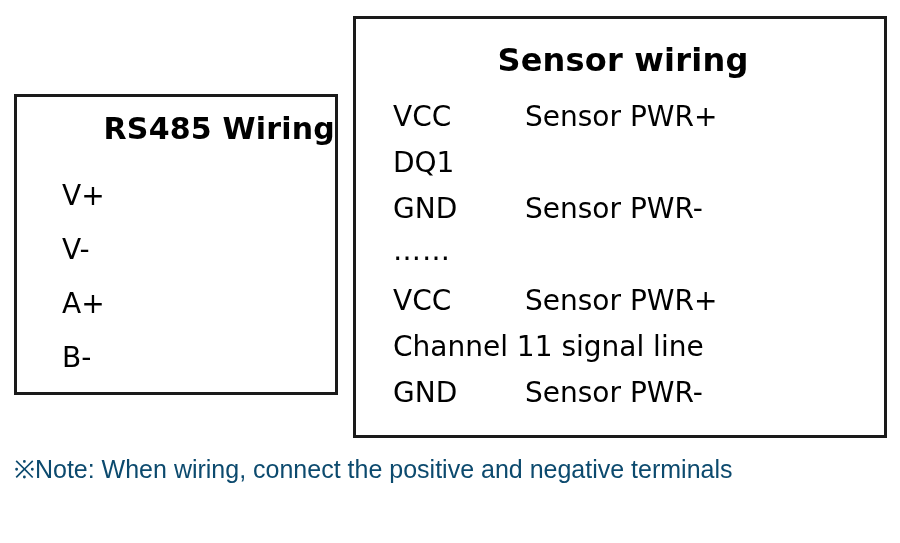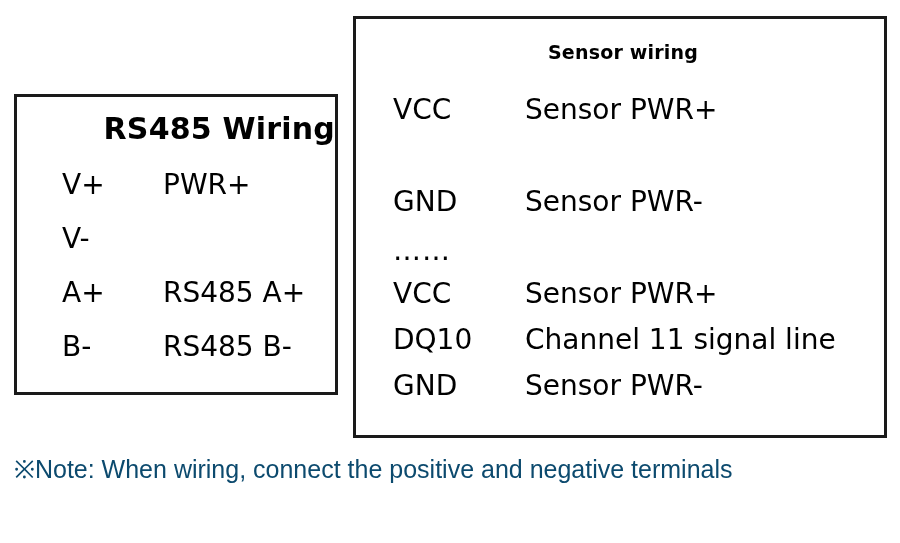--- a/index.html
+++ b/index.html
@@ -60,21 +60,21 @@
     text-align: right;
     font-size: 30px;
     padding-left: 6px;
   }
 
   #sensor-title {
     left: 0;
     right: 0;
     top: 22px;
     text-align: center;
-    font-size: 19px;
+    font-size: 32px;
     padding-left: 6px;
   }
 
   
   .rows {
     position: absolute;
   }
 
   #rs485-rows {
     left: 45px;
@@ -83,21 +83,21 @@
   }
 
   #sensor-rows {
     left: 37px;
     top: 74px;
     right: 6px;
   }
 
   .wire-row {
     display: flex;
-    align-items: flex-start;
+    align-items: center;
     color: #000000;
     white-space: nowrap;
   }
 
   #rs485-rows .wire-row {
     height: 54px;
     font-size: 28px;
   }
 
   #sensor-rows .wire-row {
@@ -147,67 +147,64 @@
 
 <div class="canvas">
 
   <div class="wiring-box" id="rs485-box">
     <div class="box-title" id="rs485-title">RS485 Wiring</div>
 
     <div class="rows" id="rs485-rows">
 
       <div class="wire-row">
         <span class="term">V+</span>
-        <span class="desc">PWR+</span>
       </div>
 
       <div class="wire-row">
         <span class="term">V-</span>
       </div>
 
       <div class="wire-row">
         <span class="term">A+</span>
-        <span class="desc">RS485 A+</span>
       </div>
 
       <div class="wire-row">
         <span class="term">B-</span>
-        <span class="desc">RS485 B-</span>
       </div>
 
     </div>
   </div>
 
   <div class="wiring-box" id="sensor-box">
     <div class="box-title" id="sensor-title">Sensor wiring</div>
 
     <div class="rows" id="sensor-rows">
 
       <div class="wire-row">
         <span class="term">VCC</span>
         <span class="desc">Sensor PWR+</span>
       </div>
 
       <div class="wire-row">
+        <span class="term">DQ1</span>
       </div>
 
       <div class="wire-row">
         <span class="term">GND</span>
         <span class="desc">Sensor PWR-</span>
       </div>
 
       <div class="ellipsis-row">……</div>
 
       <div class="wire-row">
         <span class="term">VCC</span>
         <span class="desc">Sensor PWR+</span>
       </div>
 
       <div class="wire-row">
-        <span class="term">DQ10</span>
         <span class="desc">Channel 11 signal line</span>
       </div>
 
       <div class="wire-row">
         <span class="term">GND</span>
         <span class="desc">Sensor PWR-</span>
       </div>
 
     </div>
   </div>

